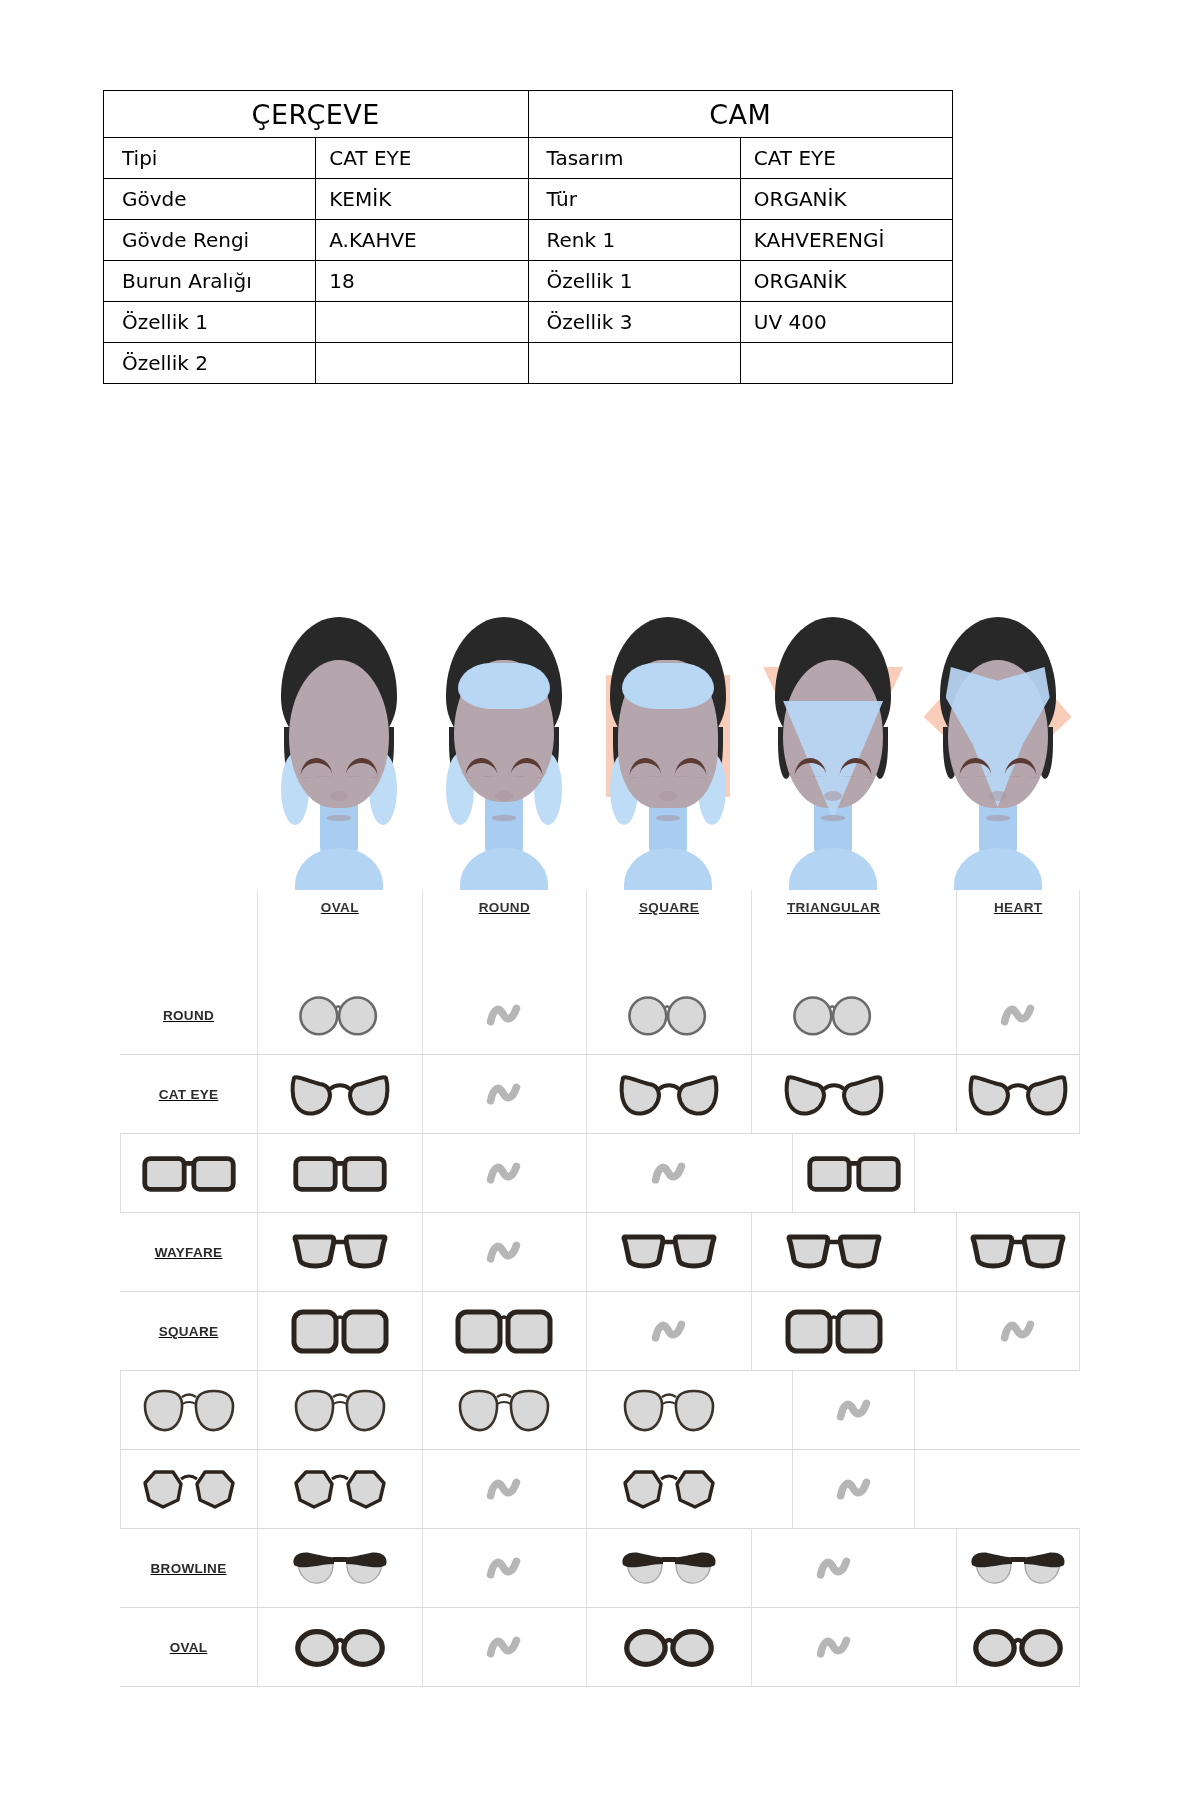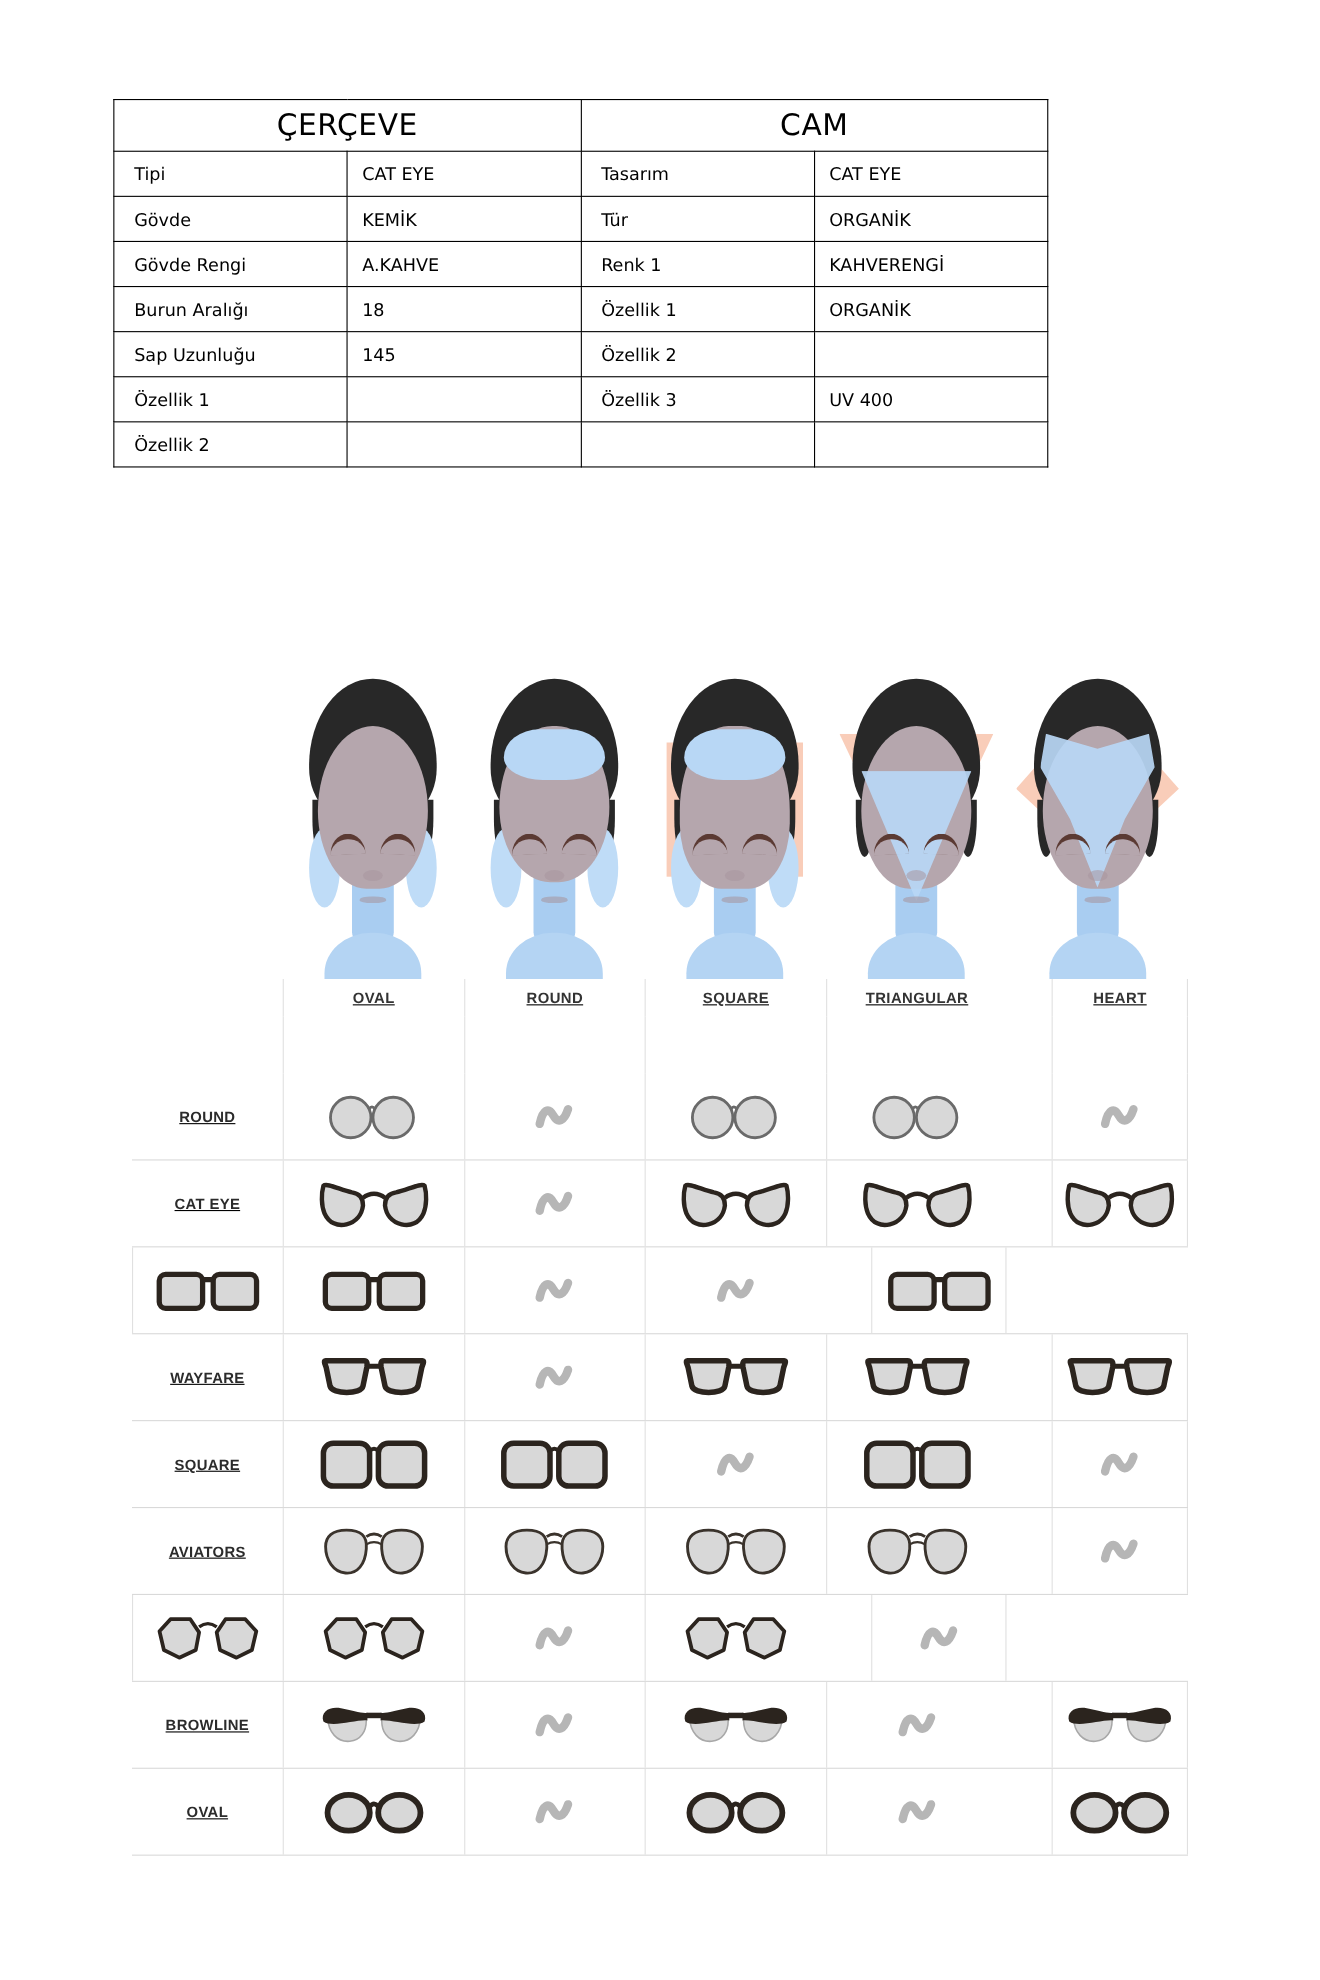--- a/index.html
+++ b/index.html
@@ -4,21 +4,21 @@
 <style>
   html,body{margin:0;padding:0;background:#ffffff;}
   .page{position:relative;width:1200px;height:1800px;background:#ffffff;overflow:hidden;
         font-family:"DejaVu Sans", sans-serif;}
 
   
   table.spec{position:absolute;left:103px;top:90px;width:850px;border-collapse:collapse;
              table-layout:fixed;color:#000;padding-left:11px;}
   table.spec th{border:1.5px solid #000;height:44px;font-size:27px;font-weight:400;
                 text-align:center;letter-spacing:.5px;}
-  table.spec td{border:1.5px solid #000;height:40px;font-size:16px;vertical-align:middle;
+  table.spec td{border:1.5px solid #000;height:40px;font-size:20px;vertical-align:middle;
                 padding:0 6px 0 18px;overflow:hidden;white-space:nowrap;}
   table.spec td.val{padding-left:13px;}
 
   
   .chart{position:absolute;left:120px;top:598px;width:960px;text-decoration:underline;}
   .row{display:grid;grid-template-columns:137px repeat(5,1fr);}
   .faces-row{height:292px;}
   .faces-row .cell{display:flex;align-items:flex-end;justify-content:center;overflow:hidden;}
   .labels-row{height:34px;}
   .spacer-row{height:52px;}
@@ -104,26 +104,20 @@
           <td>Renk 1</td>
           <td class="val">KAHVERENGİ</td>
         </tr>
         <tr>
           <td>Burun Aralığı</td>
           <td class="val">18</td>
           <td>Özellik 1</td>
           <td class="val">ORGANİK</td>
         </tr>
         <tr>
-          <td>Sap Uzunluğu</td>
-          <td class="val">145</td>
-          <td>Özellik 2</td>
-          <td class="val"></td>
-        </tr>
-        <tr>
           <td>Özellik 1</td>
           <td class="val"></td>
           <td>Özellik 3</td>
           <td class="val">UV 400</td>
         </tr>
         <tr>
           <td>Özellik 2</td>
           <td class="val"></td>
           <td></td>
           <td class="val"></td>
@@ -409,21 +403,20 @@
     <path d="M46 14 Q50 10 54 14" fill="none" stroke="#2b241e" stroke-width="3.5"></path>
             </svg>
           </div>
           <div class="icon-cell vline vline-r">
             <svg width="42" height="42" viewBox="0 0 44 44">
     <path d="M8 29 C11 15 16.5 13 21 21 C25.5 29 31 27 35 15" fill="none" stroke="#b6b6b6" stroke-width="8" stroke-linecap="round"></path>
             </svg>
           </div>
         </div>
         <div class="row matrix-row">
-          <div class="row-label">AVIATORS</div>
           <div class="icon-cell vline">
             <svg width="100" height="50" viewBox="0 0 100 50">
     <path d="M25 6 C12 6 6 12 6 21 C6 33 13 44 24 45 C35 46 42 37 43 23 C44 11 38 6 25 6 Z" fill="#d8d8d8" stroke="#3a332c" stroke-width="2.6"></path>
     <g transform="translate(100,0) scale(-1,1)">
       <path d="M25 6 C12 6 6 12 6 21 C6 33 13 44 24 45 C35 46 42 37 43 23 C44 11 38 6 25 6 Z" fill="#d8d8d8" stroke="#3a332c" stroke-width="2.6"></path>
               </g>
     <path d="M43 12 Q50 7 57 12" fill="none" stroke="#3a332c" stroke-width="2.6"></path>
     <path d="M43 19 Q50 15 57 19" fill="none" stroke="#3a332c" stroke-width="2"></path>
             </svg>
           </div>

